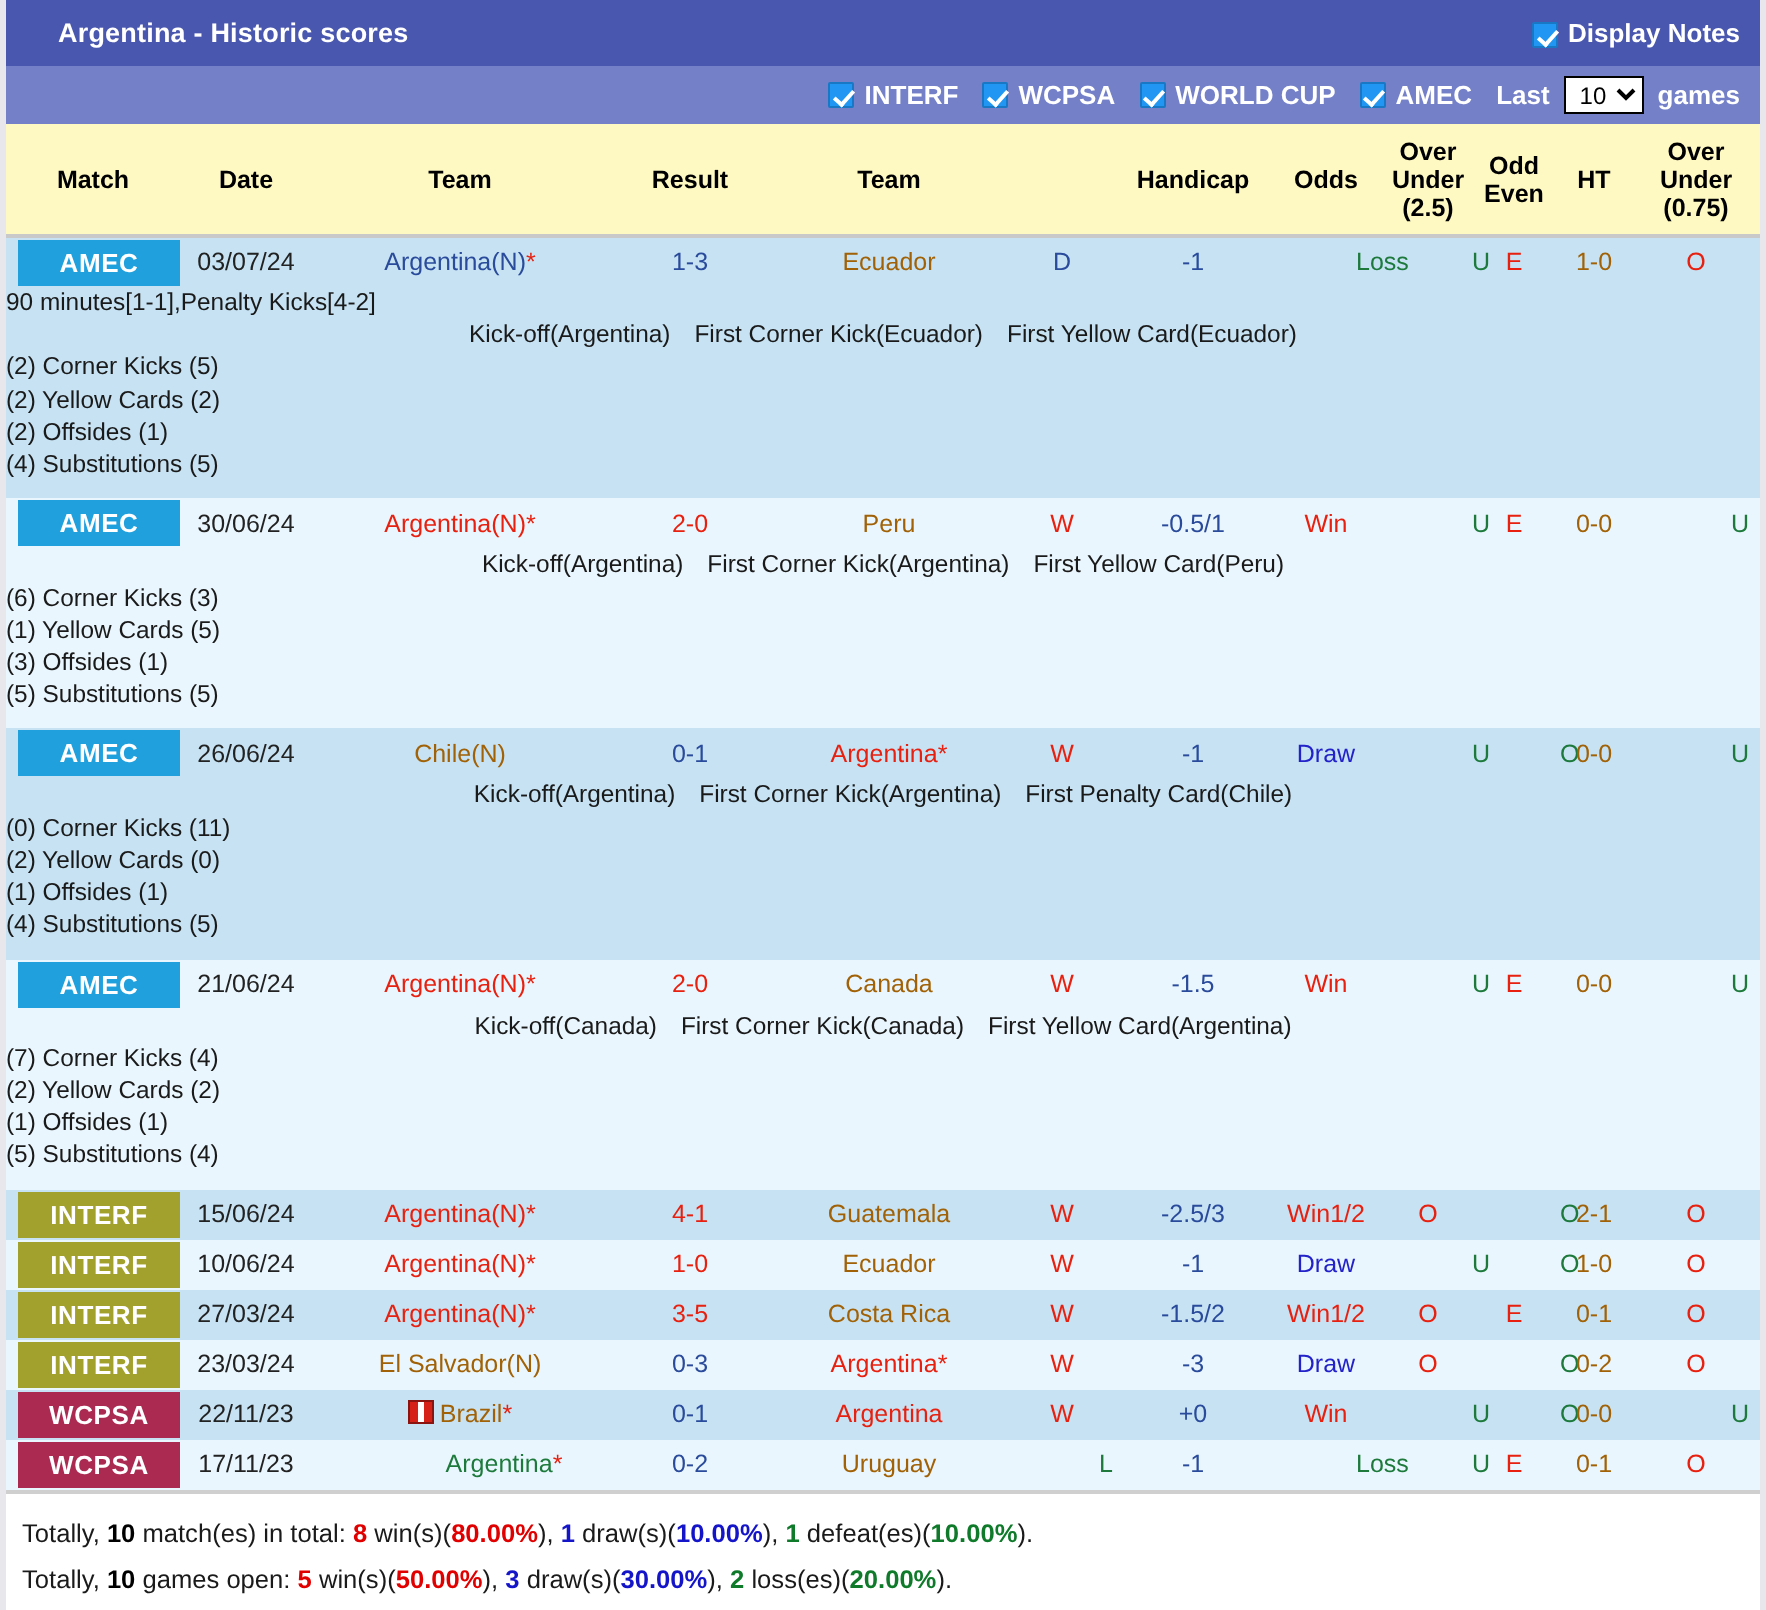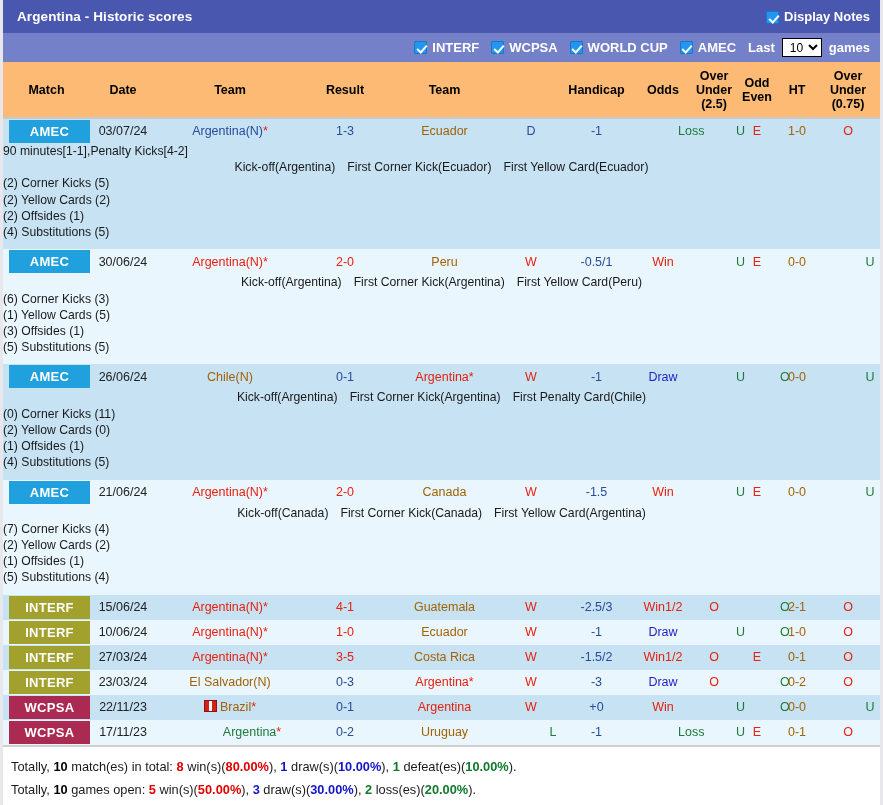--- a/index.html
+++ b/index.html
@@ -18,21 +18,21 @@
     border-right: 3px solid #e8e8ec;
   }
 
   
   .titlebar {
     height: 33px;
     background: #4a57ae;
     display: flex;
     align-items: center;
     justify-content: space-between;
-    padding: 0 10px 0 14px;
+    padding: 0 10px 0 26px;
   }
   .titlebar-title {
     color: #ffffff;
     font-size: 13.5px;
     font-weight: bold;
     letter-spacing: 0.1px;
   }
   .titlebar-right {
     display: flex;
     align-items: flex-end;
@@ -104,21 +104,21 @@
   table.scores {
     width: 100%;
     border-collapse: collapse;
     table-layout: fixed;
   }
   table.scores td, table.scores th {
     padding: 0;
     font-size: 12.5px;
   }
   thead th {
-    background: #fdba74;
+    background: #fef9c3;
     color: #000000;
     font-size: 13px;
     font-weight: bold;
     height: 56px;
     vertical-align: middle;
     text-align: center;
     line-height: 1.12;
     border-bottom: 2px solid #c9c9c9;
   }
   thead th.lead { border-bottom: 2px solid #c9c9c9; }

